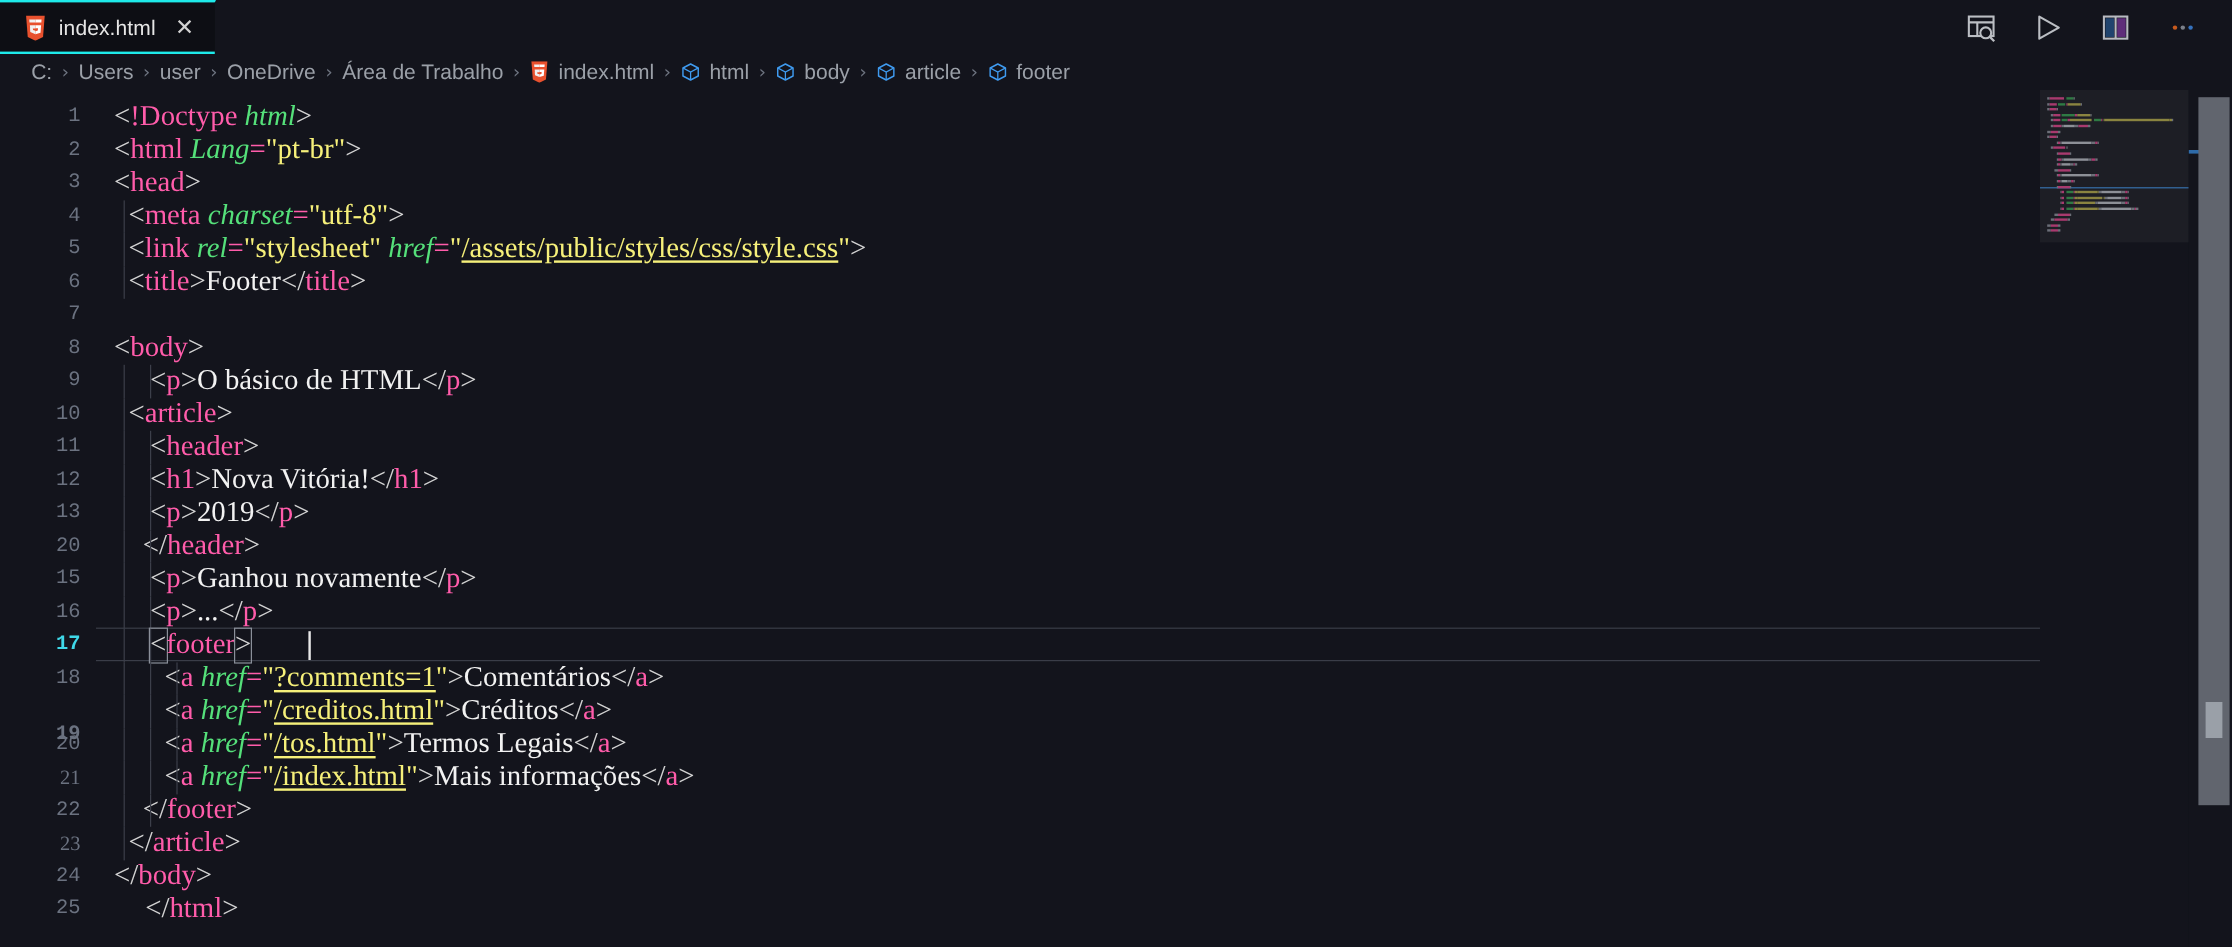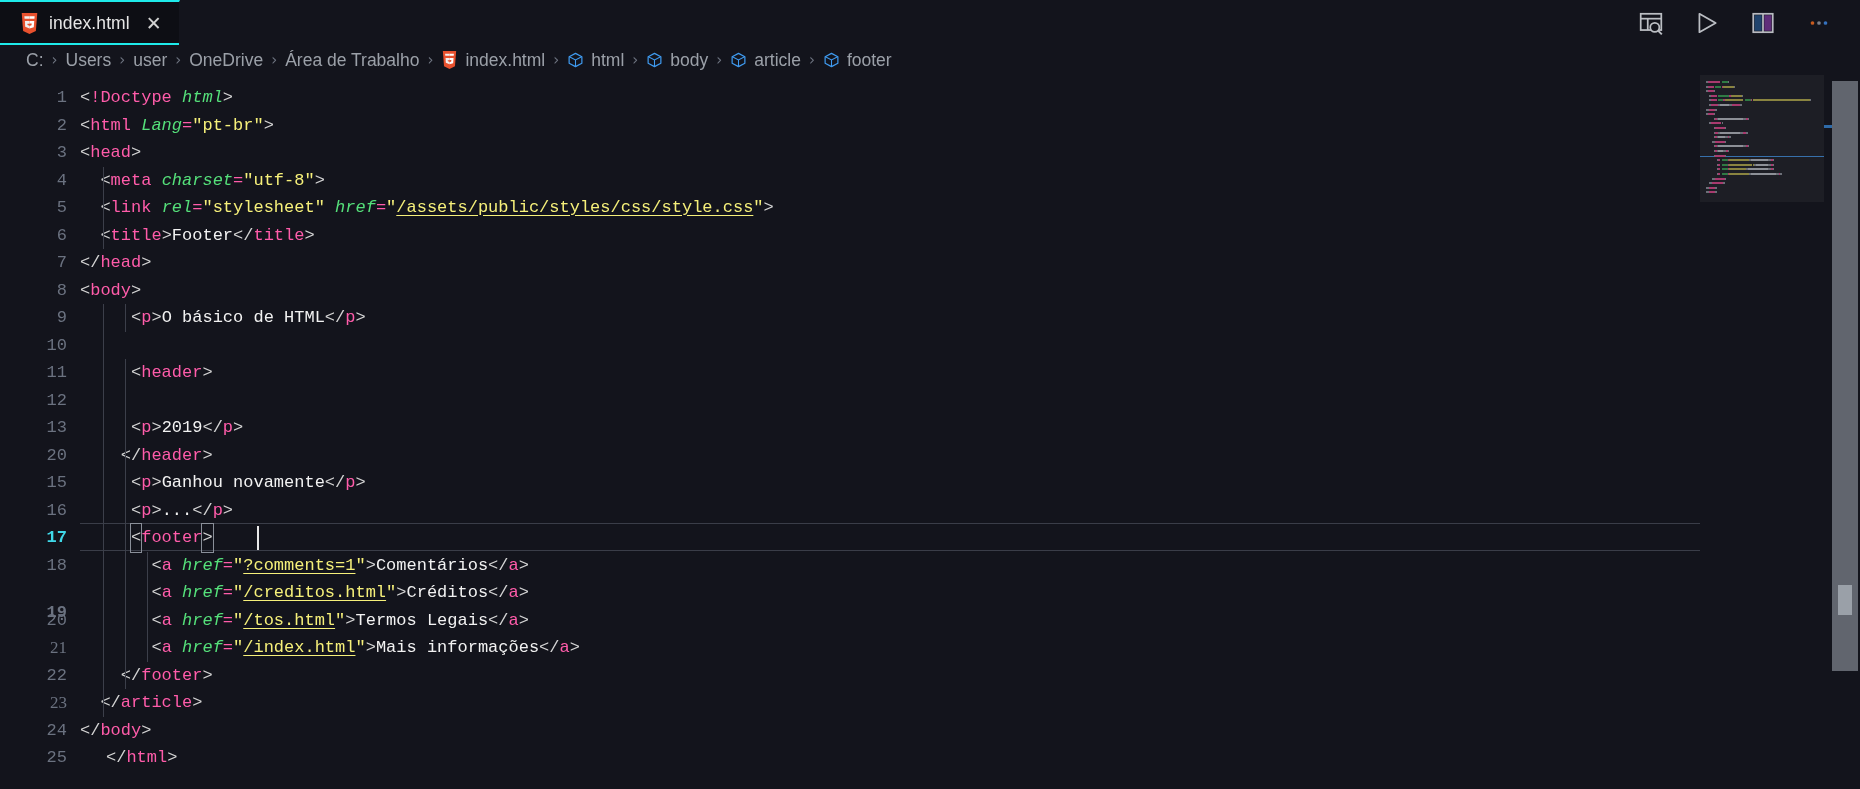--- a/index.html
+++ b/index.html
@@ -84,24 +84,24 @@
     font-size: 17px; color: #6b7280;
     text-align: right;
   }
   .lnum.active { color: #3fd8e8; font-weight: bold; }
 
   #codearea {
     position: absolute; left: 80px; top: 0;
     width: 1620px; height: 714px;
   }
   .crow {
-    position: absolute; left: 0; width: 1620px;
+    position: absolute; left: 15px; width: 1620px;
     height: 27.5px; line-height: 27.5px;
-    font-family: Liberation Mono, monospace;
-    font-size: 17px;
+    font-family: Liberation Serif, serif;
+    font-size: 24px;
     white-space: pre;
     color: #d4d4d4;
   }
   #activeline {
     position: absolute; left: 0; width: 1620px; height: 27.5px;
     border-top: 1px solid #3a3d48;
     border-bottom: 1px solid #3a3d48;
     pointer-events: none;
   }
   #activeline-gut {
@@ -306,29 +306,30 @@
     <div id="caret" style="top: 451px; left: 176.64px;"></div>
   <div class="crow" style="top: 9px;"><span class="t-punc">&lt;</span><span class="t-doct">!Doctype</span><span class="t-punc"> </span><span class="t-dhtml">html</span><span class="t-punc">&gt;</span></div>
       <div class="crow" style="top: 36.5px;"><span class="t-punc">&lt;</span><span class="t-tag">html</span><span class="t-punc"> </span><span class="t-attr">Lang</span><span class="t-eq">=</span><span class="t-str">"pt-br"</span><span class="t-punc">&gt;</span></div>
       <div class="crow" style="top: 64px;"><span class="t-punc">&lt;</span><span class="t-tag">head</span><span class="t-punc">&gt;</span></div>
       <div class="crow" style="top: 91.5px;"><span class="t-punc">  &lt;</span><span class="t-tag">meta</span><span class="t-punc"> </span><span class="t-attr">charset</span><span class="t-eq">=</span><span class="t-str">"utf-8"</span><span class="t-punc">&gt;</span></div>
       <div class="iguide" style="left: 23.08px; top: 91.5px; height: 27.5px;"></div>
       <div class="crow" style="top: 119px;"><span class="t-punc">  &lt;</span><span class="t-tag">link</span><span class="t-punc"> </span><span class="t-attr">rel</span><span class="t-eq">=</span><span class="t-str">"stylesheet"</span><span class="t-punc"> </span><span class="t-attr">href</span><span class="t-eq">=</span><span class="t-str">"</span><span class="t-link">/assets/public/styles/css/style.css</span><span class="t-str">"</span><span class="t-punc">&gt;</span></div>
       <div class="iguide" style="left: 23.08px; top: 119px; height: 27.5px;"></div>
       <div class="crow" style="top: 146.5px;"><span class="t-punc">  &lt;</span><span class="t-tag">title</span><span class="t-punc">&gt;</span><span class="t-text">Footer</span><span class="t-punc">&lt;/</span><span class="t-tag">title</span><span class="t-punc">&gt;</span></div>
       <div class="iguide" style="left: 23.08px; top: 146.5px; height: 27.5px;"></div>
-      <div class="crow" style="top: 174px;"><span class="t-punc">&lt;/</span><span class="t-tag">head</span><span class="t-punc">&gt;</span></div>
       <div class="crow" style="top: 201.5px;"><span class="t-punc">&lt;</span><span class="t-tag">body</span><span class="t-punc">&gt;</span></div>
       <div class="crow" style="top: 229px;"><span class="t-punc">     &lt;</span><span class="t-tag">p</span><span class="t-punc">&gt;</span><span class="t-text">O básico de HTML</span><span class="t-punc">&lt;/</span><span class="t-tag">p</span><span class="t-punc">&gt;</span></div>
       <div class="iguide" style="left: 23.08px; top: 229px; height: 27.5px;"></div>
       <div class="iguide" style="left: 45.16px; top: 229px; height: 27.5px;"></div>
+      <div class="crow" style="top: 256.5px;"><span class="t-punc">  &lt;</span><span class="t-tag">article</span><span class="t-punc">&gt;</span></div>
       <div class="iguide" style="left: 23.08px; top: 256.5px; height: 27.5px;"></div>
       <div class="crow" style="top: 284px;"><span class="t-punc">     &lt;</span><span class="t-tag">header</span><span class="t-punc">&gt;</span></div>
       <div class="iguide" style="left: 23.08px; top: 284px; height: 27.5px;"></div>
       <div class="iguide" style="left: 45.16px; top: 284px; height: 27.5px;"></div>
+      <div class="crow" style="top: 311.5px;"><span class="t-punc">     &lt;</span><span class="t-tag">h1</span><span class="t-punc">&gt;</span><span class="t-text">Nova Vitória!</span><span class="t-punc">&lt;/</span><span class="t-tag">h1</span><span class="t-punc">&gt;</span></div>
       <div class="iguide" style="left: 23.08px; top: 311.5px; height: 27.5px;"></div>
       <div class="iguide" style="left: 45.16px; top: 311.5px; height: 27.5px;"></div>
       <div class="crow" style="top: 339px;"><span class="t-punc">     &lt;</span><span class="t-tag">p</span><span class="t-punc">&gt;</span><span class="t-text">2019</span><span class="t-punc">&lt;/</span><span class="t-tag">p</span><span class="t-punc">&gt;</span></div>
       <div class="iguide" style="left: 23.08px; top: 339px; height: 27.5px;"></div>
       <div class="iguide" style="left: 45.16px; top: 339px; height: 27.5px;"></div>
       <div class="crow" style="top: 366.5px;"><span class="t-punc">    &lt;/</span><span class="t-tag">header</span><span class="t-punc">&gt;</span></div>
       <div class="iguide" style="left: 23.08px; top: 366.5px; height: 27.5px;"></div>
       <div class="iguide" style="left: 45.16px; top: 366.5px; height: 27.5px;"></div>
       <div class="crow" style="top: 394px;"><span class="t-punc">     &lt;</span><span class="t-tag">p</span><span class="t-punc">&gt;</span><span class="t-text">Ganhou novamente</span><span class="t-punc">&lt;/</span><span class="t-tag">p</span><span class="t-punc">&gt;</span></div>
       <div class="iguide" style="left: 23.08px; top: 394px; height: 27.5px;"></div>

